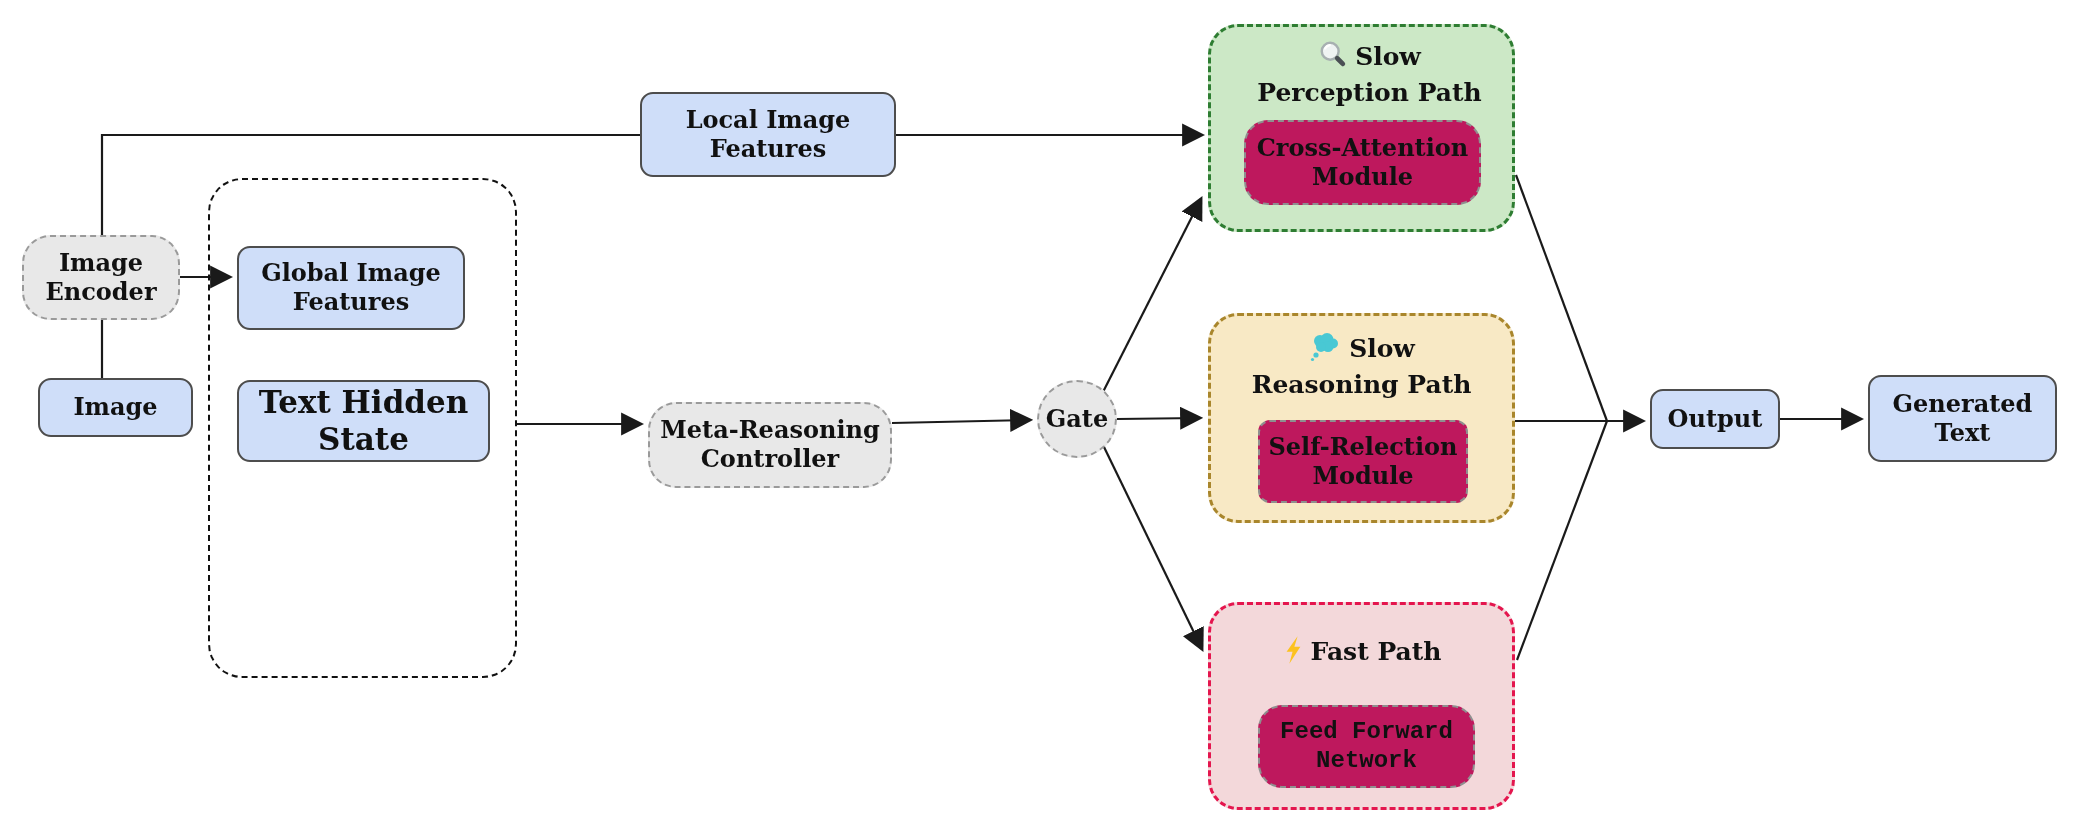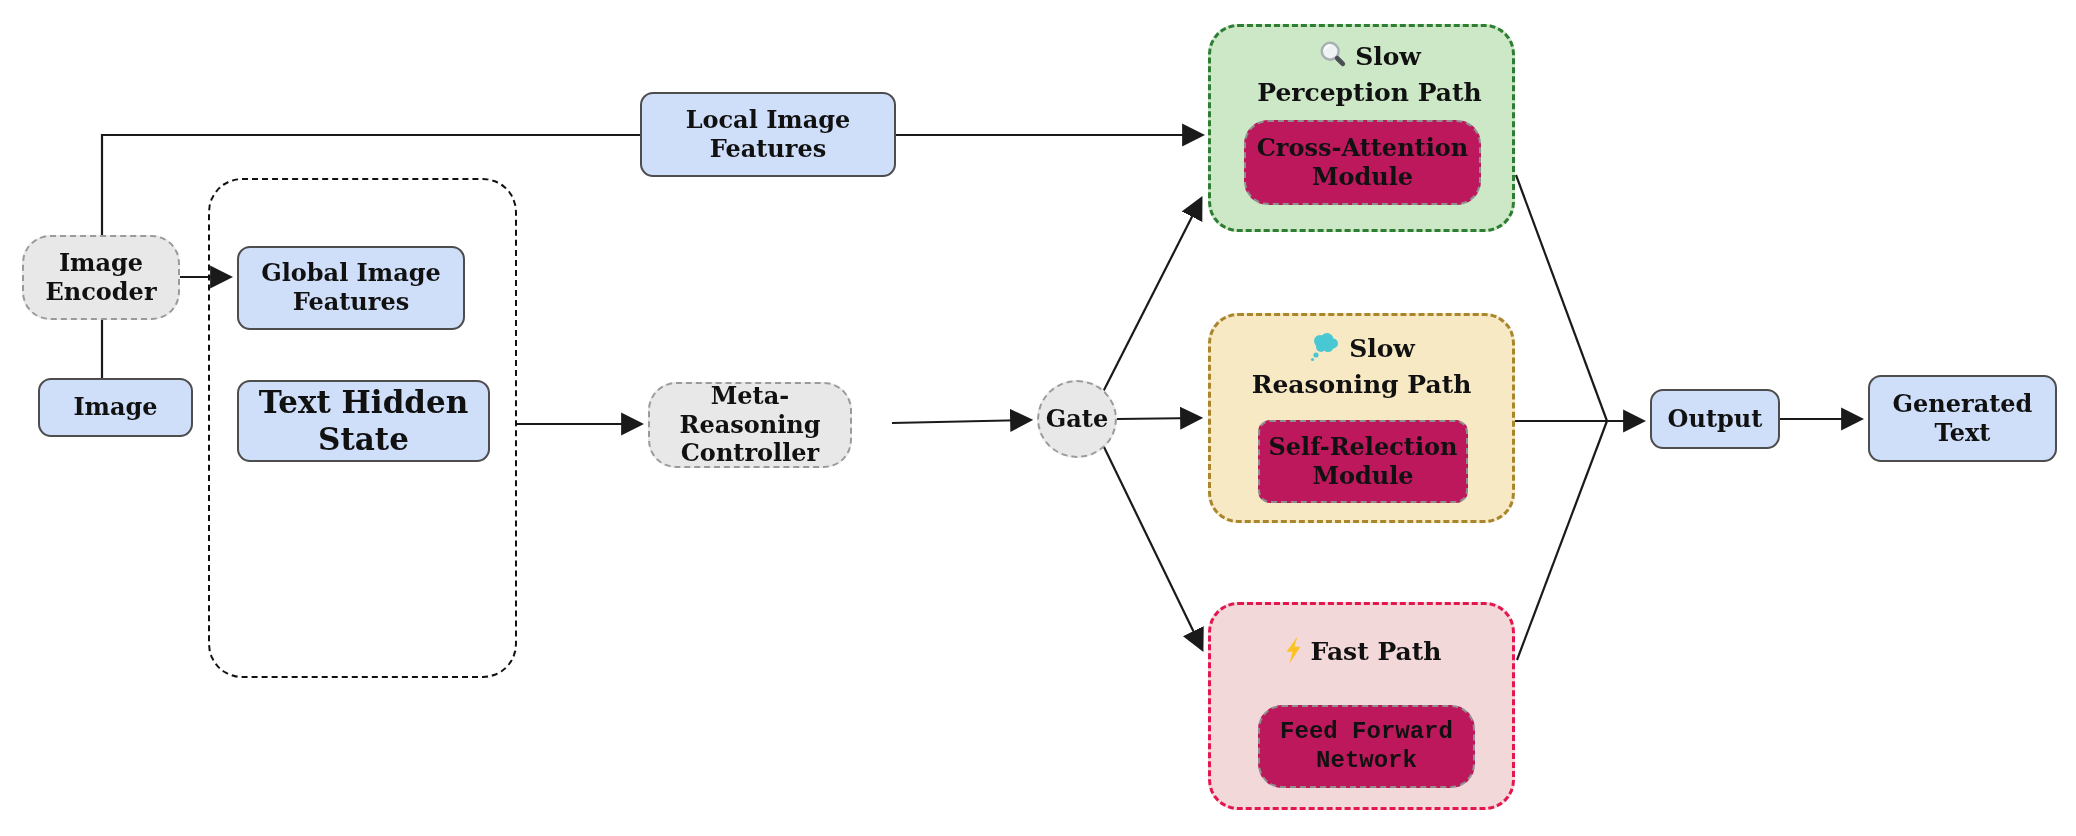--- a/index.html
+++ b/index.html
@@ -104,21 +104,21 @@
 
   <div class="node blue" style="left:237px; top:238px; width:228px; height:84px;margin-top:8px;">
     <span>Global Image Features</span>
   </div>
 
   <div class="node blue" style="left:237px; top:380px; width:253px; height:82px; font-size:31px;">
     <span>Text Hidden State</span>
   </div>
 
 
-  <div class="node grayd" style="left:648px; top:382px; width:204px; height:86px;">
+  <div class="node grayd" style="left:648px; top:402px; width:244px; height:86px;">
     <span>Meta-Reasoning Controller</span>
   </div>
 
   <div class="node grayd gate" style="left:1037px; top:380px; width:80px; height:78px;">
     <span>Gate</span>
   </div>
 
   <div class="path-box path-perception" style="left:1208px; top:24px; width:307px; height:208px;padding-left:16px;">
     <div class="path-header" style="margin-top:13px;">
       <span class="ic">

